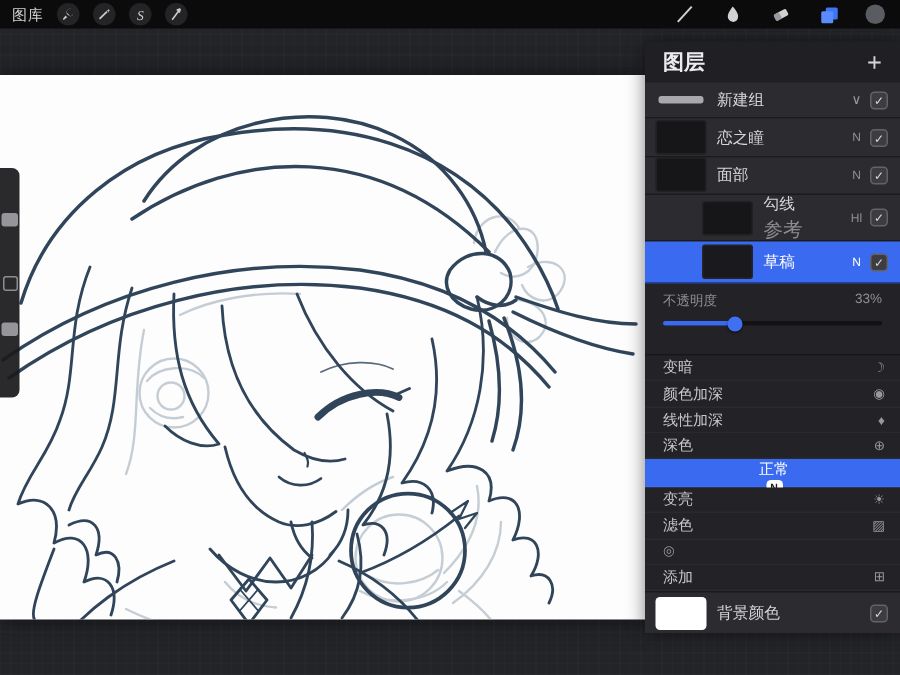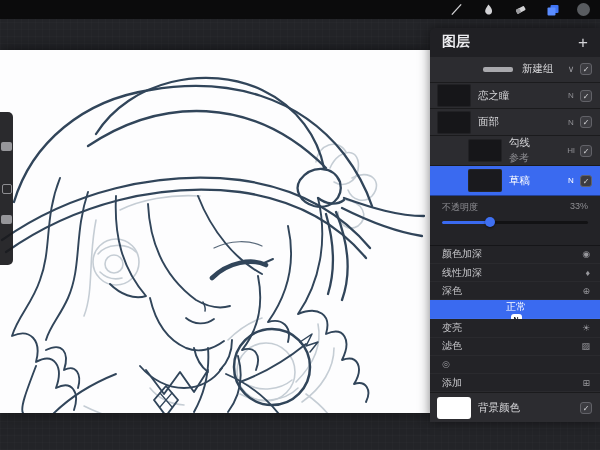--- a/index.html
+++ b/index.html
@@ -33,28 +33,28 @@
   
   .panel{position:absolute;left:430px;top:28px;width:170px;height:394px;background:#202024;z-index:25;border-radius:5px 0 0 5px;box-shadow:0 0 12px rgba(0,0,0,.5);display:flex;flex-direction:column;}
   .p-header{height:30px;display:flex;align-items:center;padding:0 12px;}
   .p-title{color:#ececef;font-size:14px;font-weight:bold;}
   .p-add{margin-left:auto;color:#d4d4d8;font-size:17px;font-weight:300;line-height:1;}
   .row{display:flex;align-items:center;border-bottom:1px solid rgba(0,0,0,.38);background:#2c2c30;position:relative;}
   .row .thumbwrap{width:48px;display:flex;align-items:center;justify-content:center;flex:none;}
   .thumb{width:34px;height:23px;background:#161619;border-radius:2px;box-shadow:inset 0 0 0 1px rgba(255,255,255,.05);}
   .group-bar{width:30px;height:5px;background:#a9a9ad;border-radius:2px;}
   .lname{color:#d6d6d9;font-size:10.5px;flex:1;min-width:0;}
-  .lsub{color:#8b8b90;font-size:10px;margin-top:1px;}
+  .lsub{color:#8b8b90;font-size:13px;margin-top:1px;}
   .blend-letter{color:#8f8f94;font-size:8px;width:18px;text-align:center;flex:none;}
   .cb{width:12px;height:12px;border-radius:3px;background:#3c3c41;border:1px solid #626268;color:#d8d8db;font-size:8px;line-height:11px;text-align:center;margin-right:8px;flex:none;box-sizing:border-box;}
   .chev{color:#9a9a9f;font-size:9px;width:18px;text-align:center;flex:none;}
   .row.sel{background:#3a6af0;}
   .row.sel .lname,.row.sel .blend-letter{color:#fff;}
   .row.sel .thumb{background:#1a1a1e;}
-  .r-group{height:26px;padding-left:44px;}
+  .r-group{height:26px;}
   .r-layer{height:27px;}
   .r-tall{height:30px;padding-left:31px;}
   
   .opacity{background:#232327;padding:5px 12px 16px 12px;height:29px;border-bottom:1px solid rgba(0,0,0,.38);}
   .op-line{display:flex;justify-content:space-between;color:#8f8f94;font-size:9px;}
   .op-track{position:relative;height:3px;background:#121214;border-radius:2px;margin-top:7px;}
   .op-fill{position:absolute;left:0;top:0;height:3px;width:33%;background:#3a6af0;border-radius:2px;}
   .op-knob{position:absolute;left:33%;top:50%;width:10px;height:10px;margin:-5px 0 0 -5px;border-radius:50%;background:#3f70f2;box-shadow:0 1px 2px rgba(0,0,0,.5);}
   
   .bm{height:18px;display:flex;align-items:center;padding:0 10px 0 12px;background:#232327;border-bottom:1px solid rgba(255,255,255,.035);}
@@ -64,20 +64,42 @@
   .bm.sel .bl{color:#fff;}
   .bm.sel .badge{width:11px;height:11px;border-radius:3px;background:#fff;color:#202024;font-size:7px;font-weight:bold;line-height:11px;text-align:center;}
   
   .bgrow{height:30px;display:flex;align-items:center;background:#2c2c30;margin-top:auto;border-top:1px solid rgba(0,0,0,.38);}
   .bg-swatch{width:34px;height:22px;background:#fff;border-radius:3px;margin:0 7px;flex:none;}
 </style>
 </head>
 <body>
 
 <div class="topbar">
+  <div class="tb-left">
+    <span class="gallery">图库</span>
+    <span class="tool-circ">
+      <svg width="9" height="9" viewBox="0 0 10 10">
+          <path d="M7.5,1.2 A2.6,2.6 0 1,0 8.8,4.6 L6.8,6.6 L3.4,3.2 L5.4,1.2 Z M3,6 L1,8.6 L1.6,9.2 L4.2,7.2 Z" fill="#c9c9cc"></path>
+        </svg>
+    </span>
+    <span class="tool-circ">
+      <svg width="9" height="9" viewBox="0 0 10 10">
+          <path d="M1.5,8.5 L7,3" stroke="#c9c9cc" stroke-width="1.3"></path>
+          <path d="M8,1 l.4,1 1,.4 -1,.4 -.4,1 -.4,-1 -1,-.4 1,-.4 Z" fill="#c9c9cc"></path>
+        </svg>
+    </span>
+    <span class="tool-circ">
+        <span class="sel-s">S</span>
+      </span>
+    <span class="tool-circ">
+      <svg width="9" height="9" viewBox="0 0 10 10">
+          <path d="M2,9 L8,1 M8,1 L5.3,2 M8,1 L7.2,3.8" stroke="#c9c9cc" stroke-width="1.2" fill="none"></path>
+        </svg>
+    </span>
+  </div>
   <div class="tb-right">
     <span class="tb-ic">
       <svg width="13" height="13" viewBox="0 0 14 14">
           <path d="M2,12.5 L12,1.5" stroke="#d2d2d5" stroke-width="1.4"></path>
         </svg>
     </span>
     <span class="tb-ic">
       <svg width="13" height="13" viewBox="0 0 14 14">
           <path d="M7,1.5 C10,5 12,8 10.2,11 C8.6,13.3 5,12.8 3.8,10.3 C2.6,7.6 4.8,4.6 7,1.5 Z" fill="#d2d2d5"></path>
         </svg>
@@ -240,20 +262,24 @@
       <span>不透明度</span>
       <span>33%</span>
     </div>
     <div class="op-track">
       <div class="op-fill"></div>
       <div class="op-knob"></div>
     </div>
   </div>
 
   <div class="bm">
+    <span class="bl">变暗</span>
+    <span class="bg">☽</span>
+  </div>
+  <div class="bm">
     <span class="bl">颜色加深</span>
     <span class="bg">◉</span>
   </div>
   <div class="bm">
     <span class="bl">线性加深</span>
     <span class="bg">♦</span>
   </div>
   <div class="bm">
     <span class="bl">深色</span>
     <span class="bg">⊕</span>

